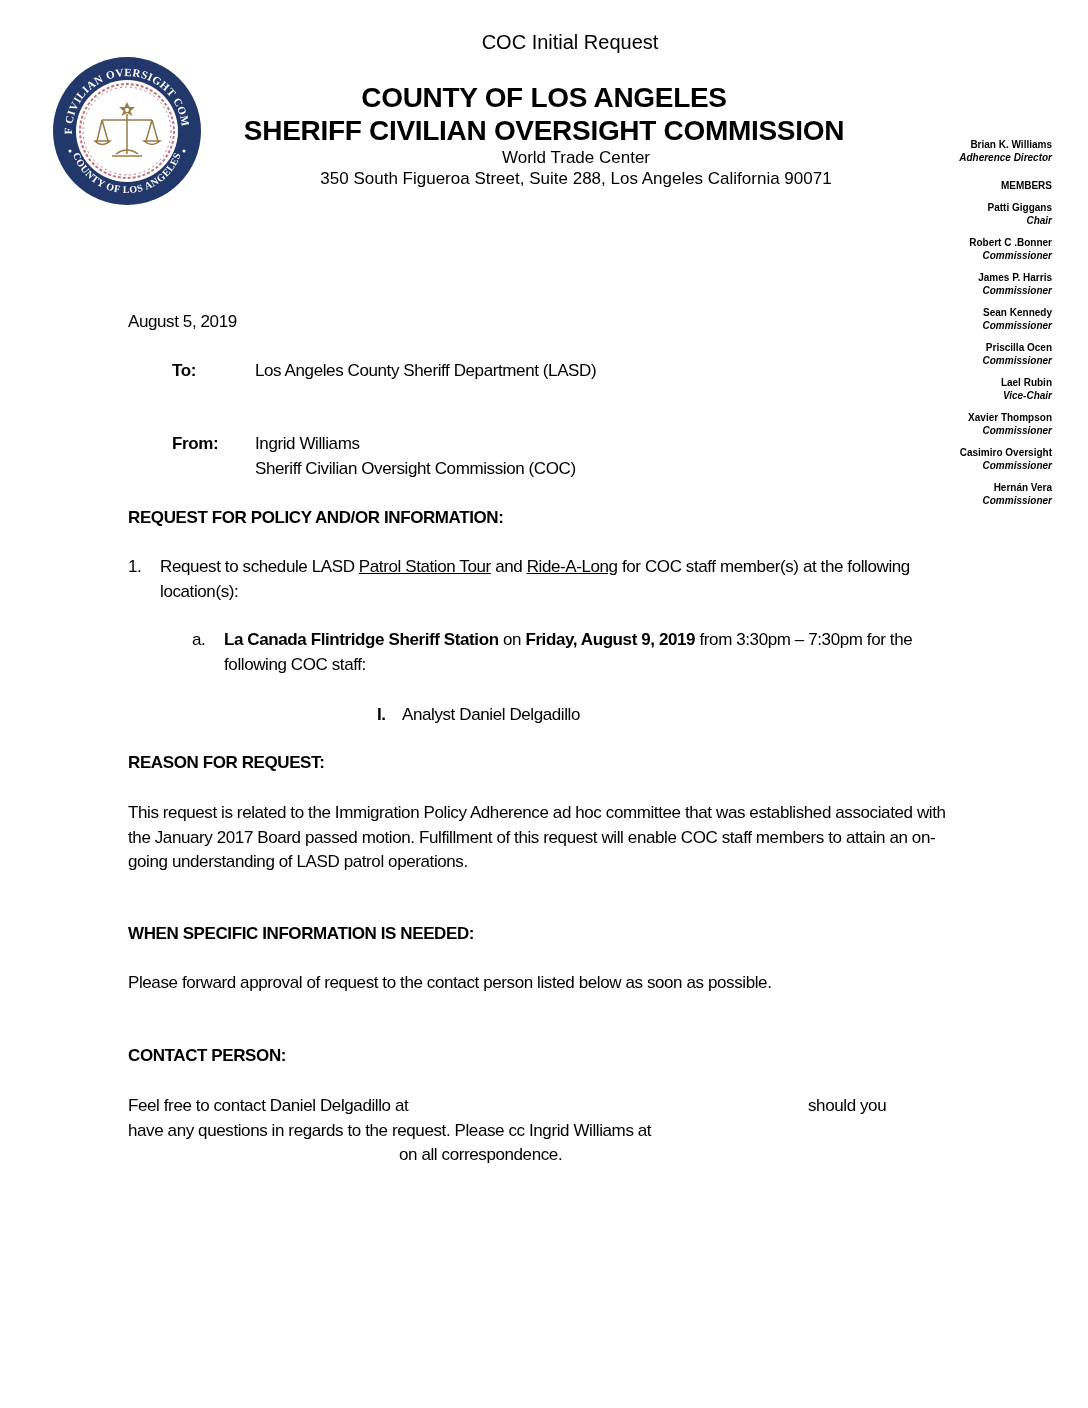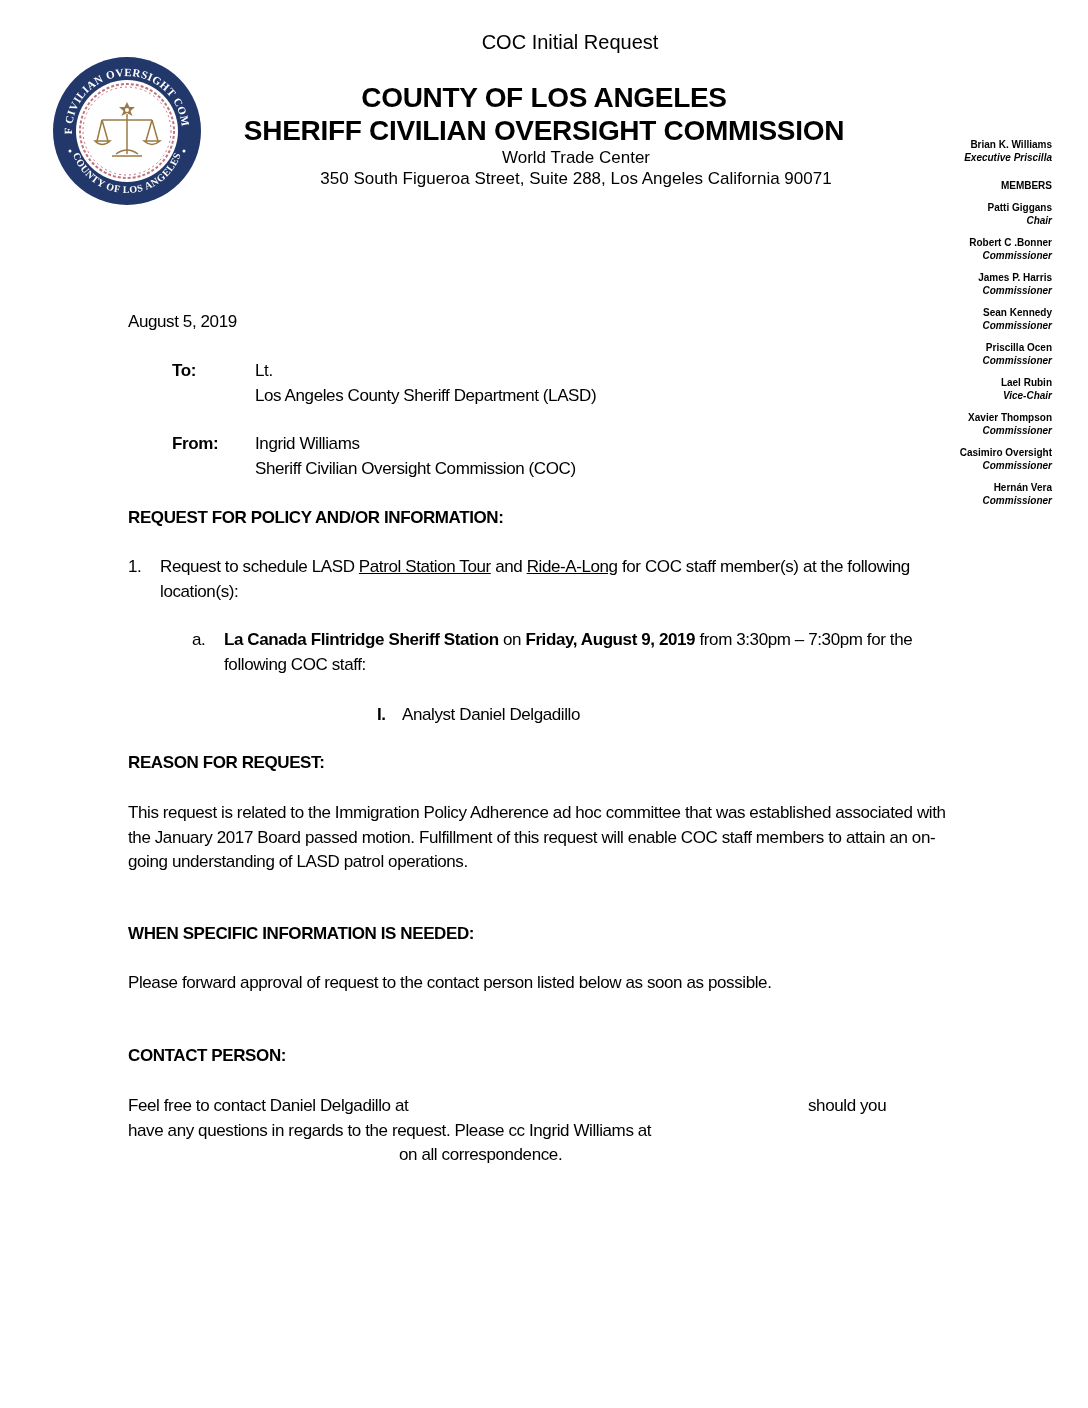--- a/index.html
+++ b/index.html
@@ -92,21 +92,21 @@
 </div>
 
 <div class="abs h1 h-county">COUNTY OF LOS ANGELES</div>
 <div class="abs h1 h-comm">SHERIFF CIVILIAN OVERSIGHT COMMISSION</div>
 <div class="abs addr addr1">World Trade Center</div>
 <div class="abs addr addr2">350 South Figueroa Street, Suite 288, Los Angeles California 90071</div>
 
 <div class="abs roster">
   <div class="entry">
     <div class="name">Brian K. Williams</div>
-    <div class="role">Executive Priscilla</div>
+    <div class="role">Adherence Director</div>
   </div>
   <div class="members">MEMBERS</div>
   <div class="entry">
     <div class="name">Patti Giggans</div>
     <div class="role">Chair</div>
   </div>
   <div class="entry">
     <div class="name">Robert C .Bonner</div>
     <div class="role">Commissioner</div>
   </div>
@@ -137,21 +137,20 @@
   <div class="entry">
     <div class="name">Hernán Vera</div>
     <div class="role">Commissioner</div>
   </div>
 </div>
 
 <div class="abs body-text date">August 5, 2019</div>
 
 <div class="abs body-text label to-label">To:</div>
 <div class="abs body-text to-val">
-  <div>Lt.</div>
   <div>Los Angeles County Sheriff Department (LASD)</div>
 </div>
 
 <div class="abs body-text label from-label">From:</div>
 <div class="abs body-text from-val">
   <div>Ingrid Williams</div>
   <div>Sheriff Civilian Oversight Commission (COC)</div>
 </div>
 
 <div class="abs body-text heading hd-request">REQUEST FOR POLICY AND/OR INFORMATION:</div>

